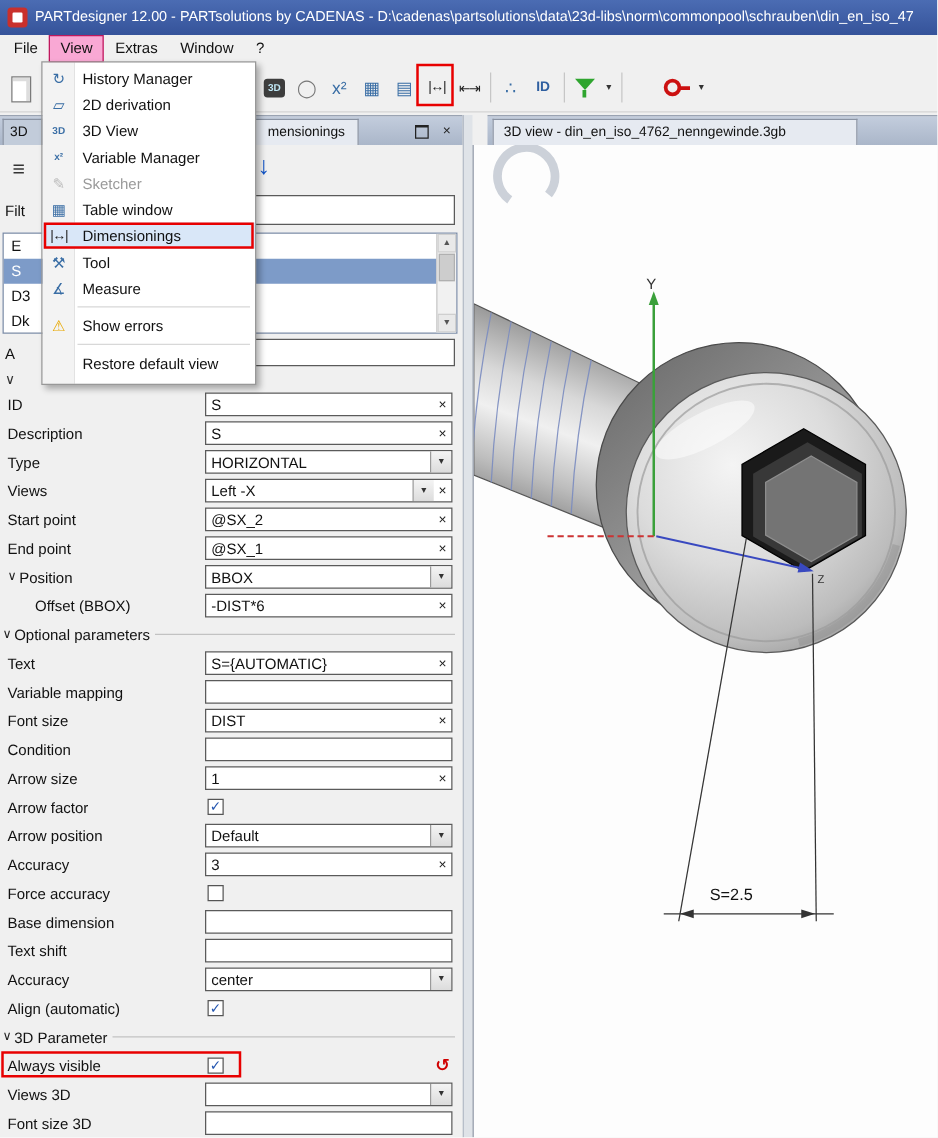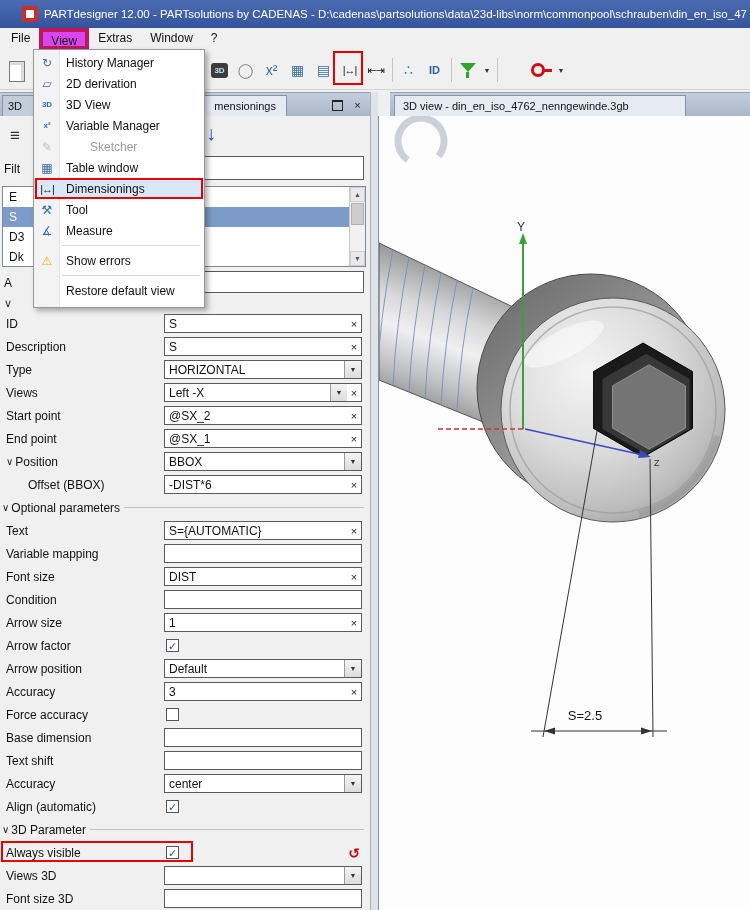--- a/index.html
+++ b/index.html
@@ -3,30 +3,30 @@
 <meta charset="utf-8">
 <style>
   html,body{margin:0;padding:0;background:#fff;}
   #app{position:relative;width:750px;height:910px;overflow:hidden;
        font-family:"Liberation Sans","DejaVu Sans",sans-serif;font-size:12px;color:#111;
        background:#f0f0f0;}
 
   
   .titlebar{position:absolute;left:0;top:0;width:750px;height:28px;
     background:linear-gradient(#4b6cb3,#35539a);display:flex;align-items:center;
-    padding-left:22px;box-sizing:border-box;gap:6px;}
+    padding-left:6px;box-sizing:border-box;gap:6px;}
   .app-icon{width:16px;height:16px;background:#c9302c;border-radius:3px;position:relative;flex:none;}
   .app-icon::after{content:"";position:absolute;left:4px;top:4px;right:4px;bottom:4px;background:#fff;border-radius:1px;}
   .title-text{color:#fff;font-size:11.5px;white-space:nowrap;overflow:hidden;}
 
   
   .menubar{position:absolute;left:0;top:28px;width:750px;height:22px;background:#f0f0f0;
     display:flex;align-items:stretch;padding-left:2px;}
   .mb-item{padding:3px 9px 0 9px;cursor:default;}
-  .mb-item.active{background:#d946ef;border:4px solid #be185d;padding:2px 8px 0 8px;}
+  .mb-item.active{background:#f9a8d4;border:1px solid #be185d;padding:2px 8px 0 8px;}
 
   
   .toolbar{position:absolute;left:0;top:50px;width:750px;height:40px;background:#f0f0f0;
     border-bottom:1px solid #d4d4d4;box-sizing:border-box;}
   .toolbar-left{position:absolute;left:4px;top:7px;display:flex;}
   .toolbar-main{position:absolute;left:207px;top:5px;display:flex;align-items:center;height:30px;}
   .tbtn{width:25px;height:28px;margin-right:1px;display:flex;align-items:center;justify-content:center;
     position:relative;color:#2c4f86;}
   .tbtn .glyph{font-size:13px;}
   .tbtn.plain .glyph{color:#777;font-size:14px;}
@@ -120,21 +120,21 @@
   
   .menu-popup{position:absolute;left:33px;top:49px;width:172px;box-sizing:border-box;
     background:linear-gradient(to right,#f3f3f3 0,#f3f3f3 25px,#e2e2e2 25px,#e2e2e2 26px,#fff 26px);
     border:1px solid #989898;box-shadow:3px 3px 5px rgba(0,0,0,.3);padding:2px 0 6px 0;z-index:50;}
   .vm-item{height:21px;display:flex;align-items:center;position:relative;}
   .vm-item.hl{background:#d9e7f8;}
   .vm-icon{width:26px;text-align:center;font-size:12px;color:#3a6ea5;flex:none;}
   .vm-icon.small{font-size:8px;font-weight:bold;}
   .vm-icon.dim{color:#222;font-size:11px;letter-spacing:-1px;}
   .vm-icon.warn{color:#e8a800;font-size:12px;}
-  .vm-item.disabled .vm-label{color:#9a9a9a;margin-left:24px;}
+  .vm-item.disabled .vm-label{color:#9a9a9a;}
   .vm-item.disabled .vm-icon{opacity:.45;color:#777;}
   .vm-label{padding-left:6px;font-size:12px;white-space:nowrap;}
   .menu-sep{height:1px;background:#d8d8d8;margin:4px 4px 4px 28px;}
   .menu-annotation{position:absolute;left:1px;right:1px;top:0;bottom:0;border:2px solid #e80000;
     pointer-events:none;box-sizing:border-box;}
 
   
   .anno-toolbar{position:absolute;left:333px;top:51px;width:30px;height:34px;border:2px solid #e80000;
     z-index:60;pointer-events:none;box-sizing:border-box;}
 </style>

